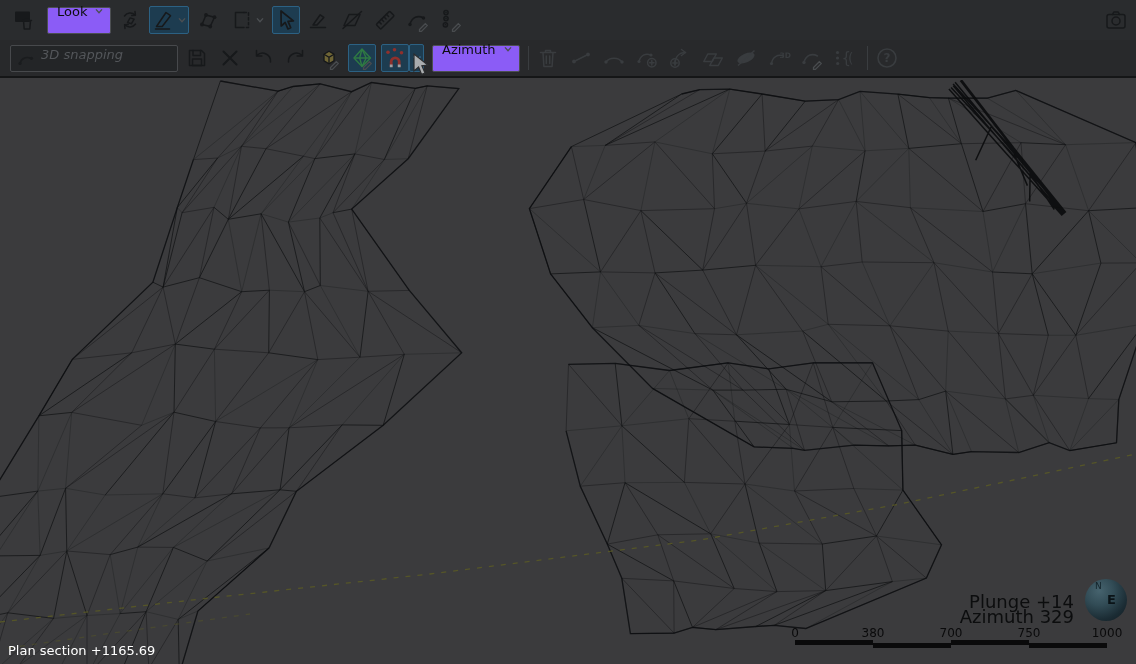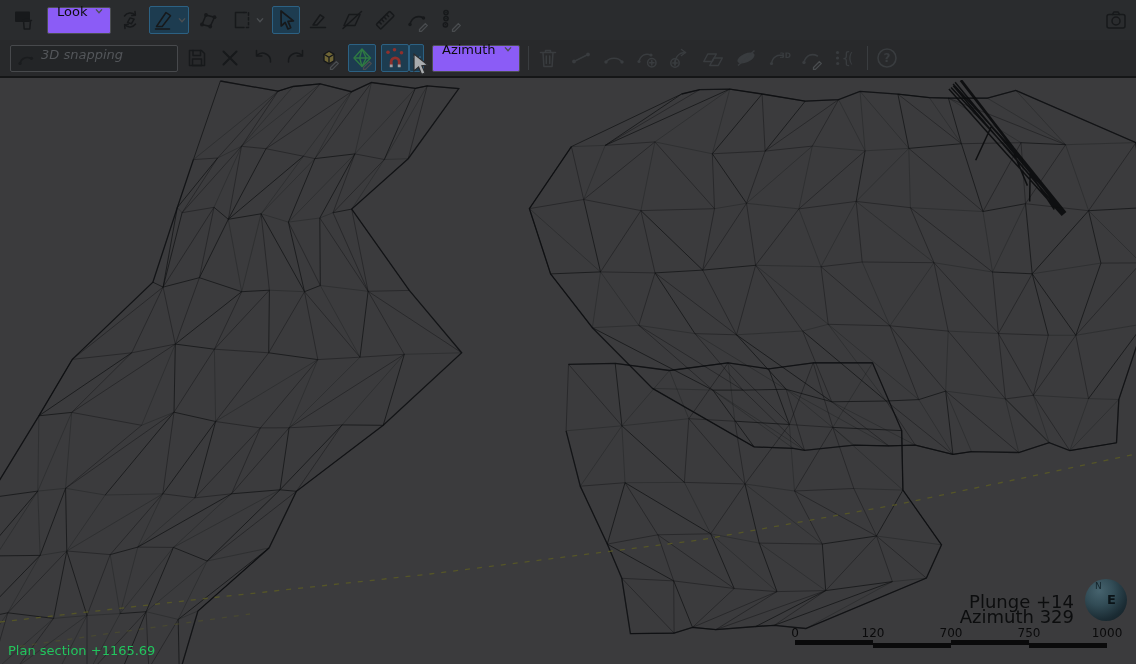--- a/index.html
+++ b/index.html
@@ -47,21 +47,21 @@
   .snapwrap input::placeholder{color:#53565a;font-style:italic;opacity:1;}
   
   #scene{position:absolute;left:0;top:80px;width:1136px;height:584px;background:#3b3b3d;}
   #meshsvg{position:absolute;left:0;top:0;}
   .m-a{stroke:#101113;stroke-opacity:.30;fill:none;stroke-width:.9;}
   .m-b{stroke:#101113;stroke-opacity:.48;fill:none;stroke-width:.9;}
   .m-c{stroke:#101113;stroke-opacity:.70;fill:none;stroke-width:1;}
   .m-o{stroke:#0c0d0f;stroke-opacity:.78;fill:none;stroke-width:1.3;}
   .m-d{stroke:#0a0b0c;stroke-opacity:.9;fill:none;stroke-width:1.5;}
   .dashline{fill:none;stroke-linecap:butt;}
-  #plan-label{position:absolute;left:8px;top:563px;font-size:13px;color:#22c55e;}
+  #plan-label{position:absolute;left:8px;top:563px;font-size:13px;color:#ffffff;}
   #orient{position:absolute;right:62px;top:514px;text-align:right;font-size:18px;line-height:15px;color:#0c0d0e;}
   #compass{
     position:absolute;left:1085px;top:499px;width:42px;height:42px;border-radius:50%;
     background:radial-gradient(circle at 34% 28%, #46636e 0%, #324c56 35%, #1b2c34 70%, #10191f 100%);
   }
   #compass .cletter{position:absolute;left:22px;top:13px;font-size:13px;font-weight:bold;color:#0a1317;}
   #compass .nletter{position:absolute;left:10px;top:2px;font-size:9px;color:#13242b;}
   
   #scalebar{position:absolute;left:795px;top:546px;width:312px;height:22px;overflow:visible;}
   #scalebar .tick{position:absolute;top:0;font-size:12px;color:#0a0a0b;transform:translateX(-50%);}
@@ -498,21 +498,21 @@
   <div id="orient">
     <div>Plunge +14</div>
     <div>Azimuth 329</div>
   </div>
   <div id="compass">
     <span class="nletter">N</span>
     <span class="cletter">E</span>
   </div>
   <div id="scalebar">
       <span class="tick" style="left: 0px;">0</span>
-      <span class="tick" style="left: 78px;">120</span>
+      <span class="tick" style="left: 78px;">380</span>
       <span class="tick" style="left: 156px;">700</span>
       <span class="tick" style="left: 234px;">750</span>
       <span class="tick" style="left: 312px;">1000</span>
       <div class="seg" style="left: 0px; width: 78px; top: 14px;"></div>
       <div class="seg" style="left: 78px; width: 78px; top: 17px;"></div>
       <div class="seg" style="left: 156px; width: 78px; top: 14px;"></div>
       <div class="seg" style="left: 234px; width: 78px; top: 17px;"></div>
     </div>
 </div>
 

